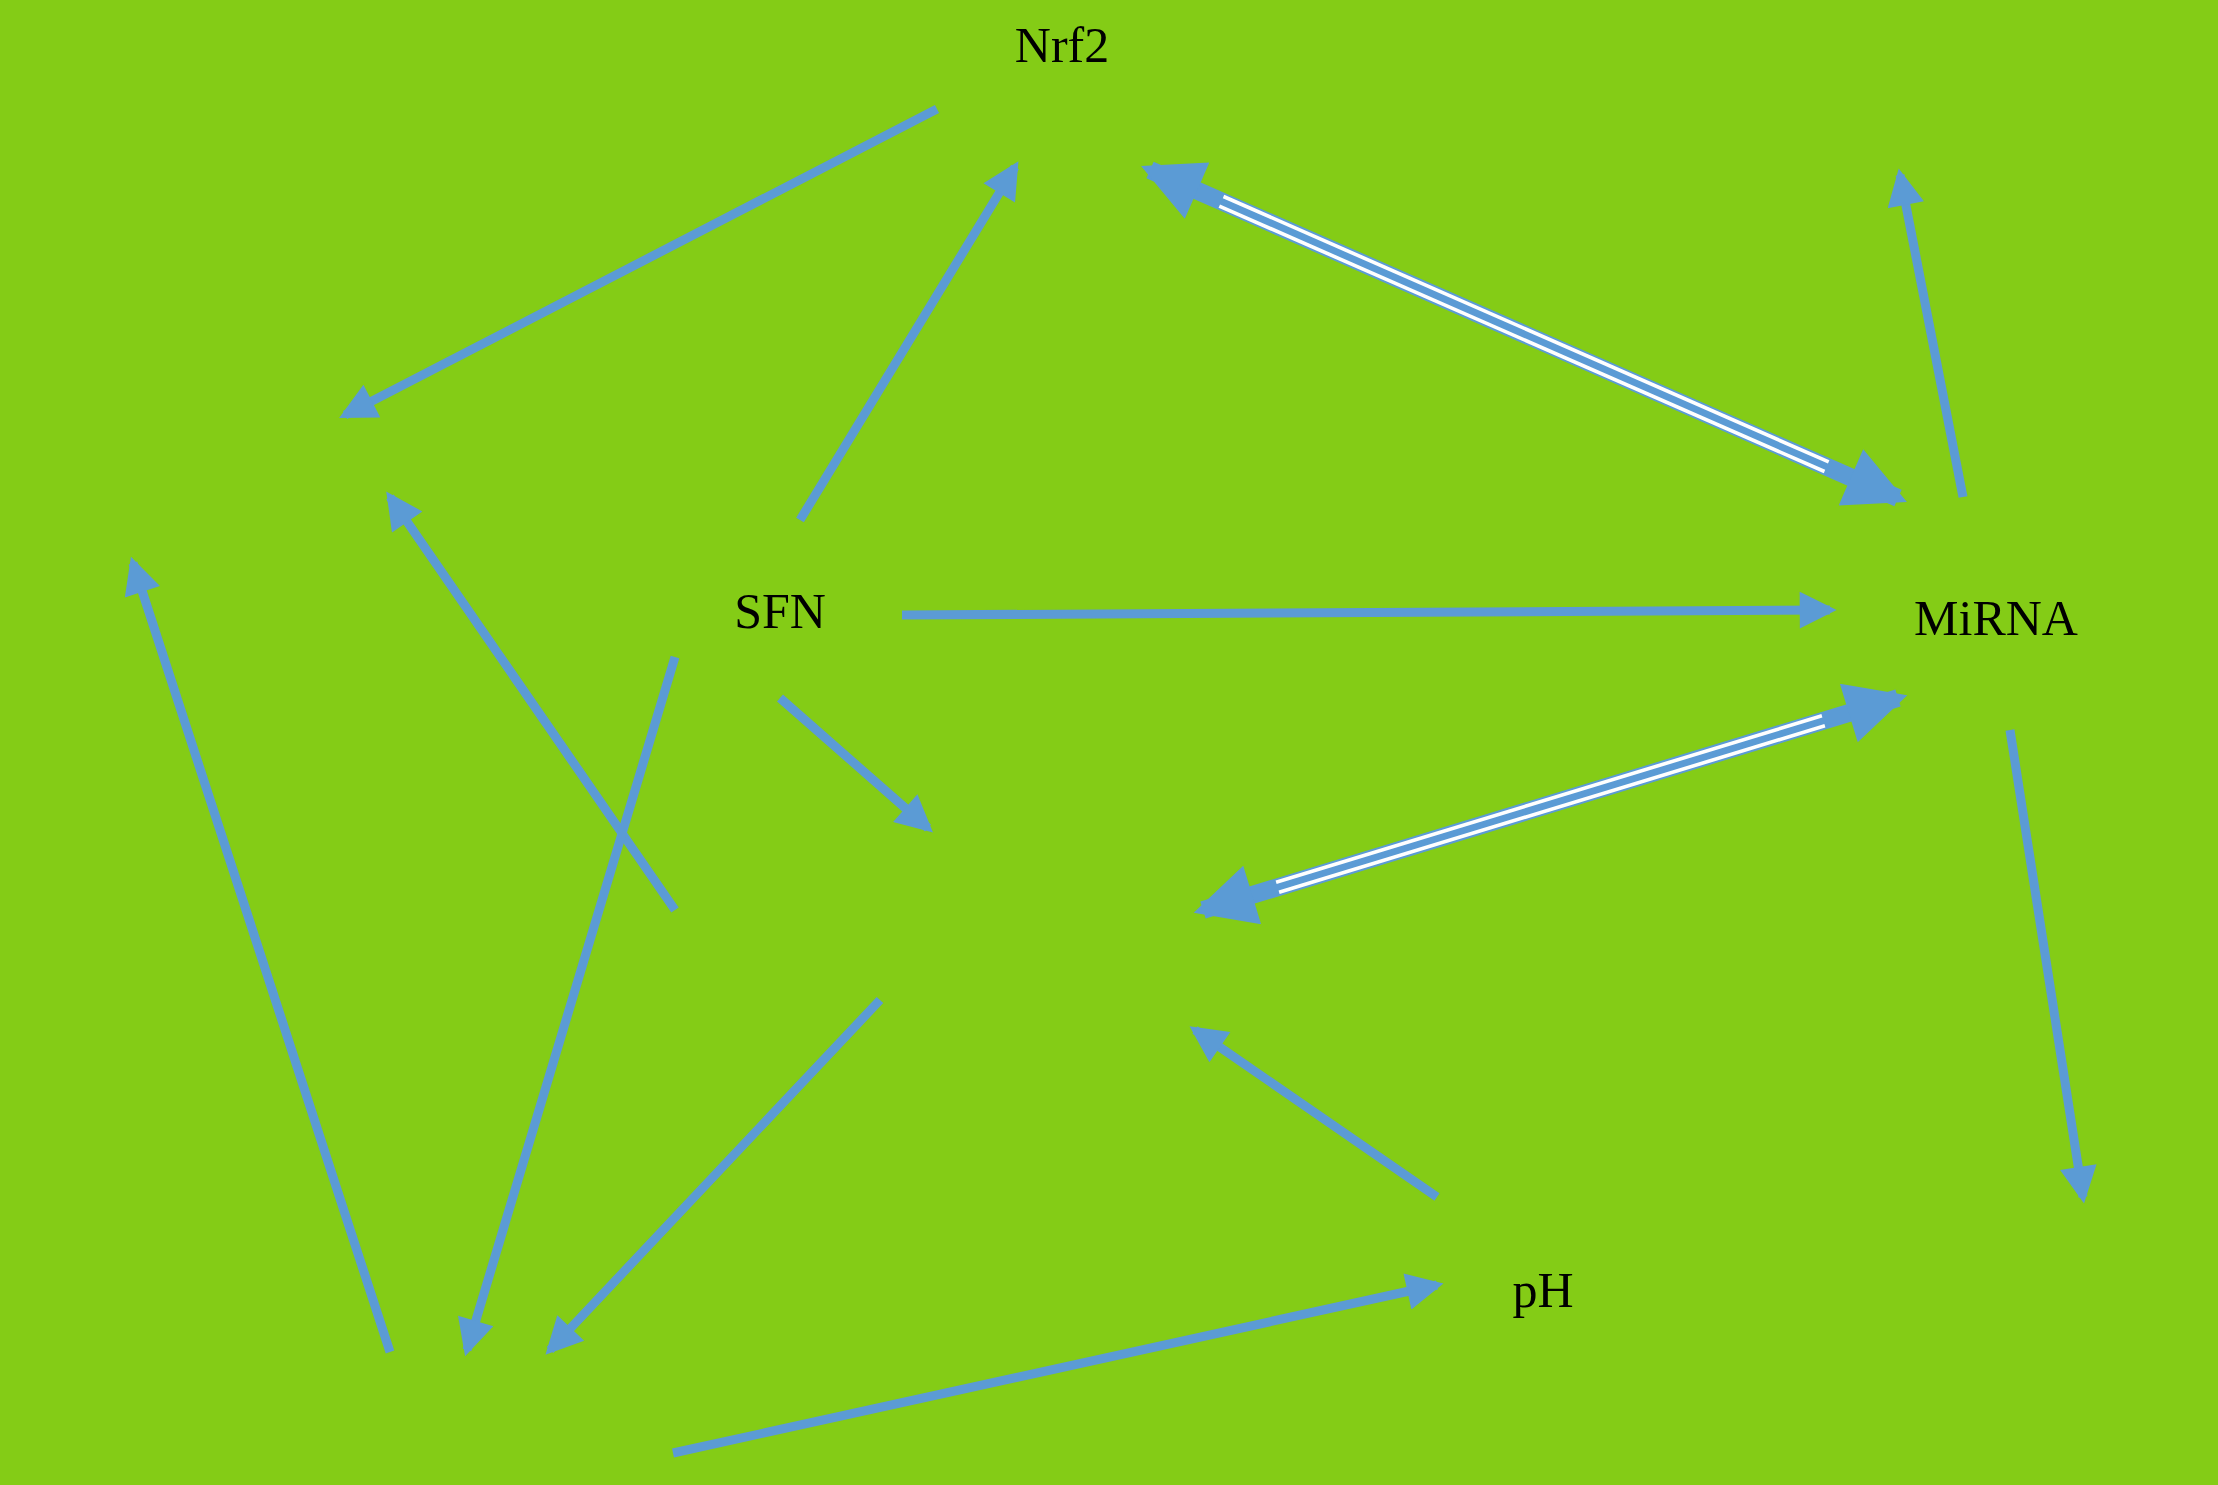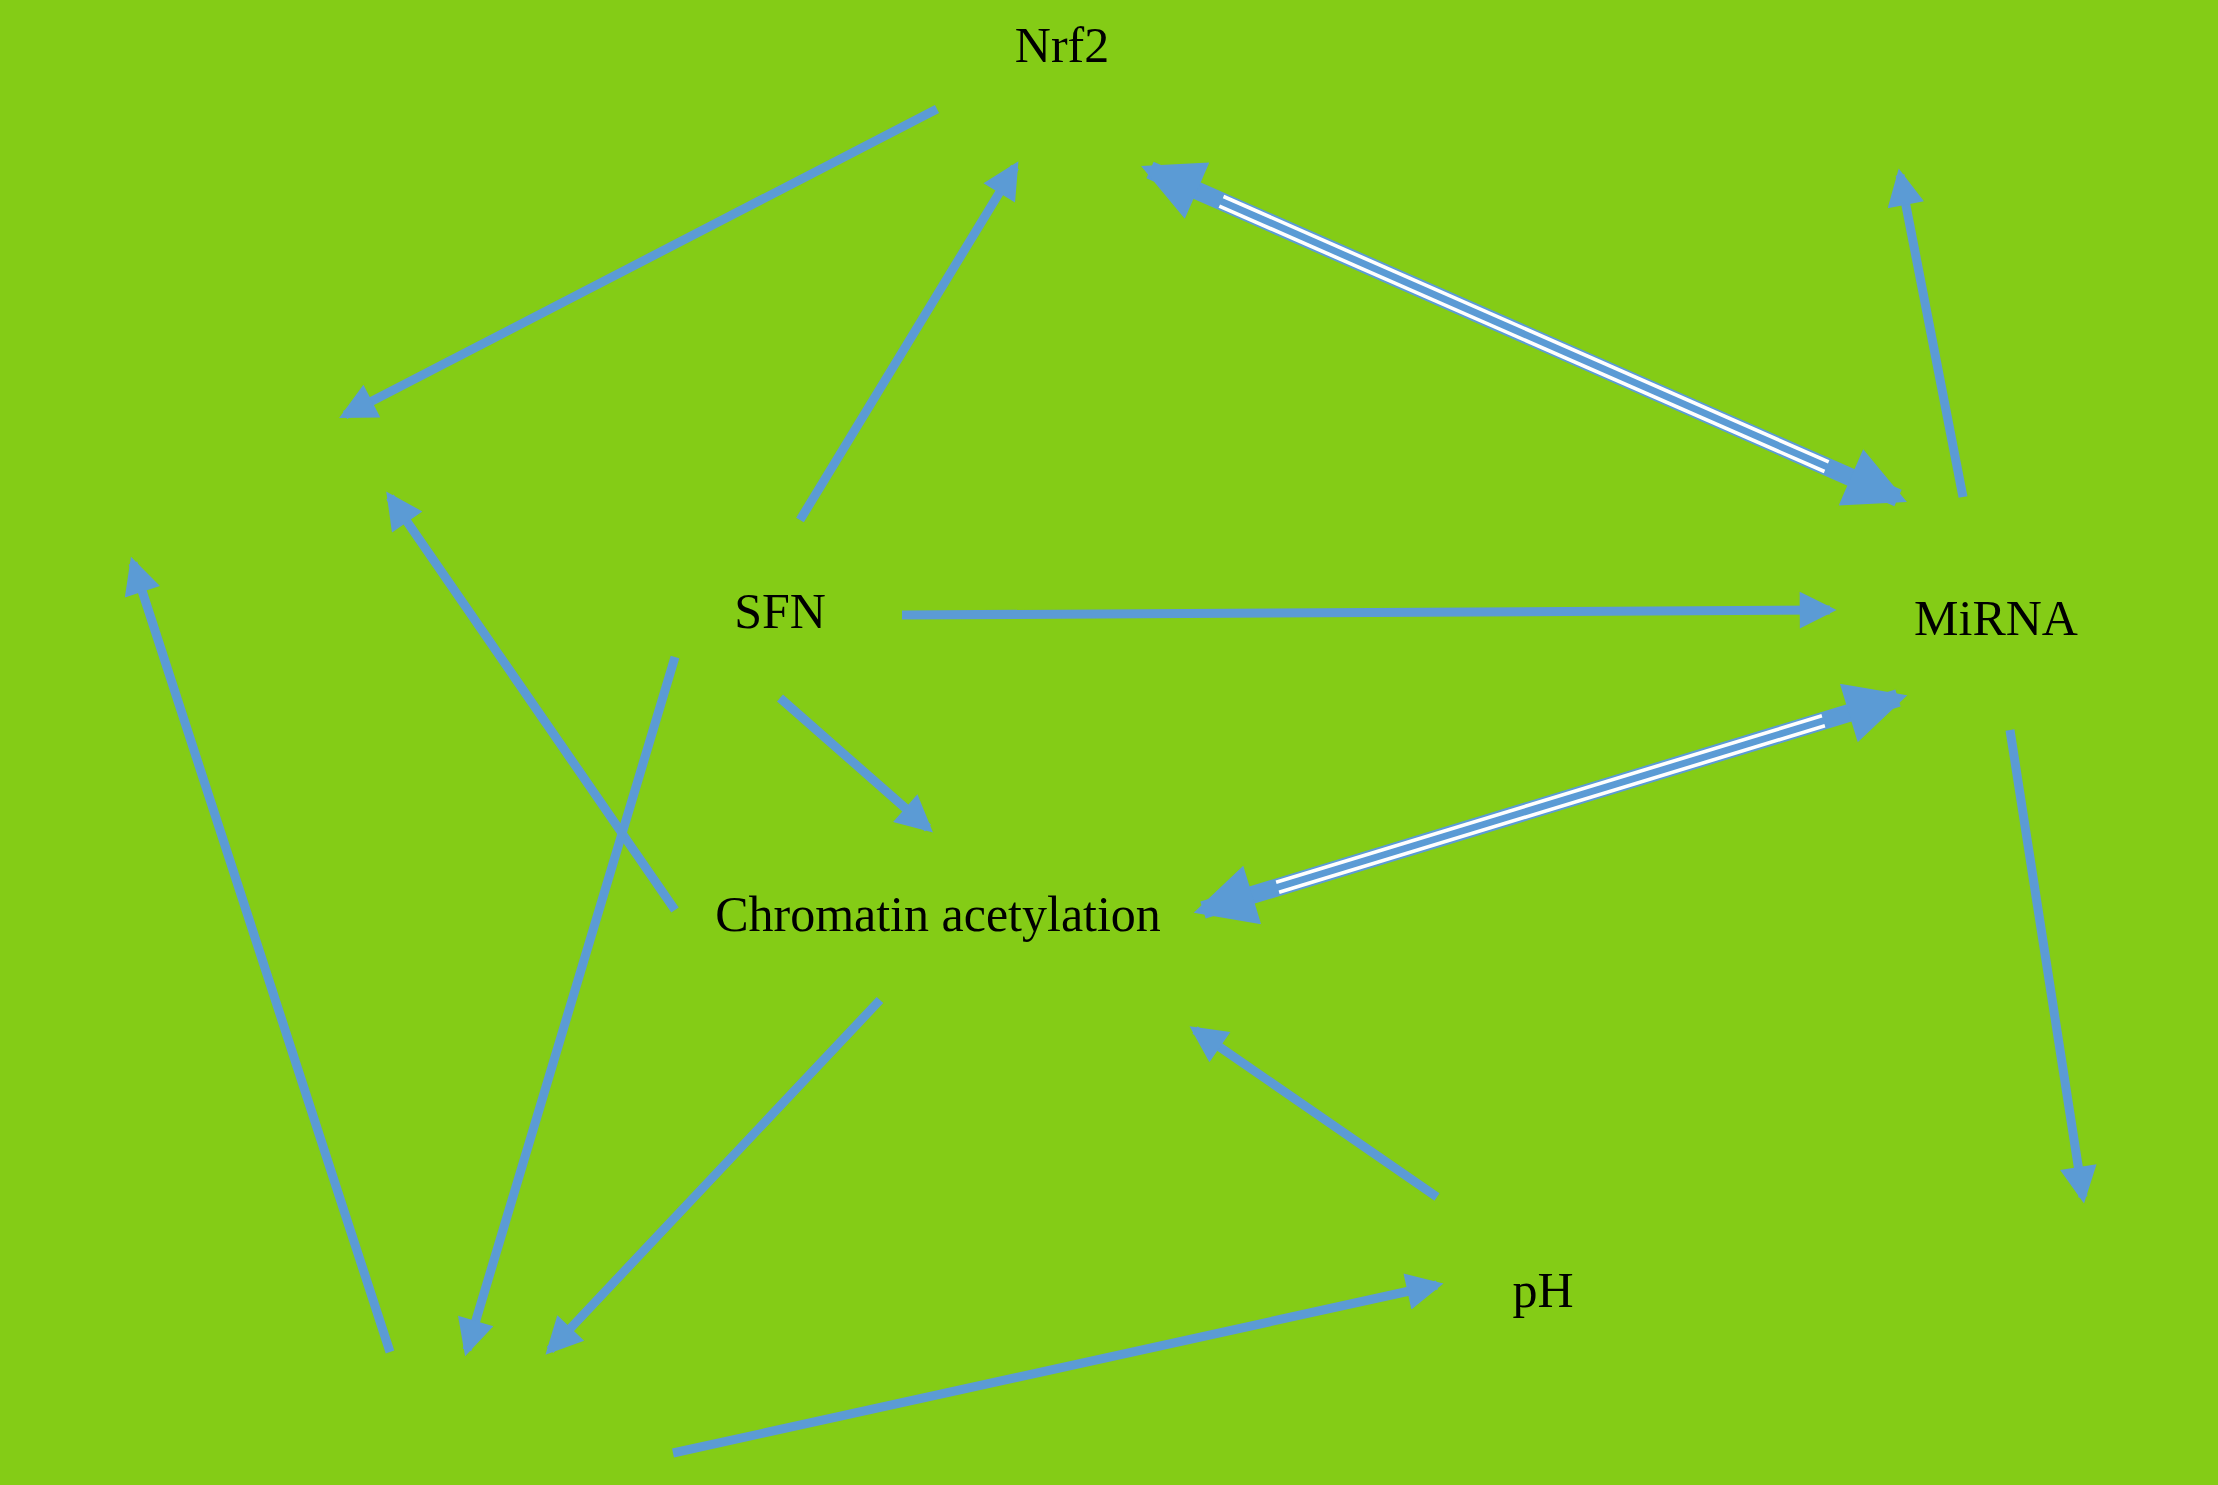--- a/index.html
+++ b/index.html
@@ -64,19 +64,18 @@
   </svg>
 
   <div class="node" style="left:1062px;top:45px;">Nrf2</div>
 
 
 
   <div class="node" style="left:780px;top:611px;">SFN</div>
 
   <div class="node" style="left:1996px;top:618px;">MiRNA</div>
 
-  <div class="node" style="left:938px;top:914px;">Chromatin acetylation</div>
 
   <div class="node" style="left:1543px;top:1290px;">pH</div>
 
 
 
 </div>
 
 </body></html>

